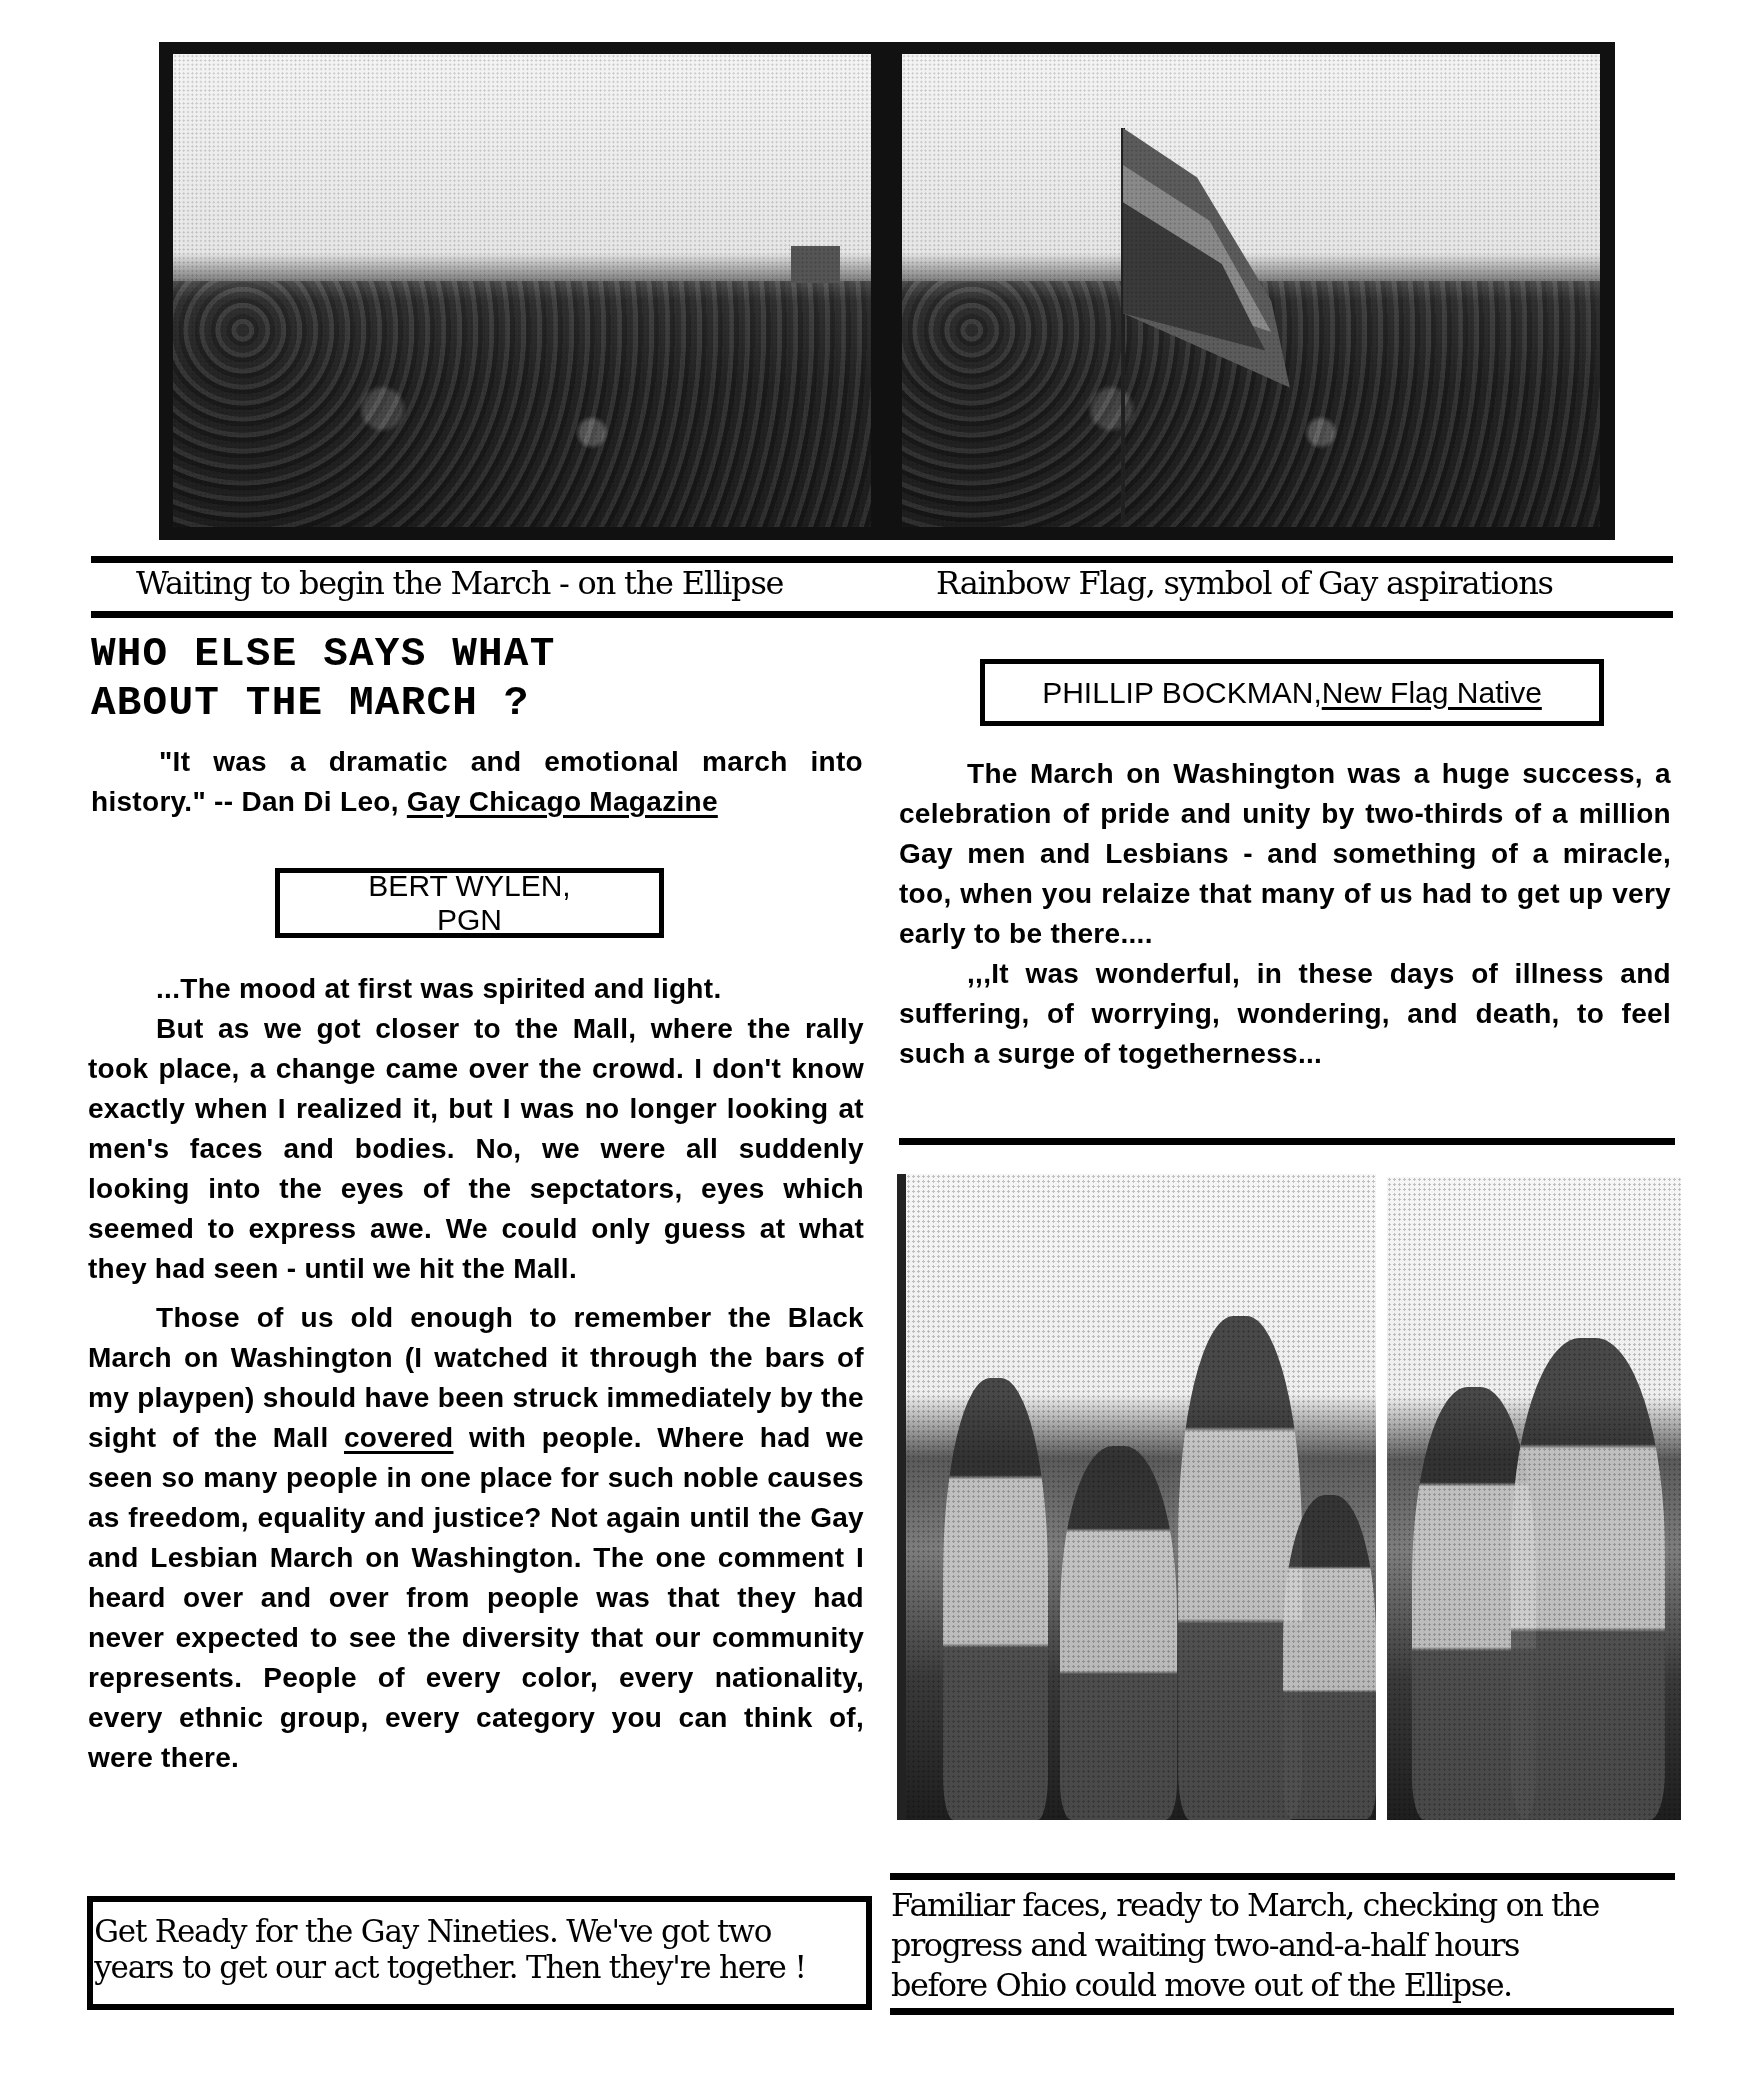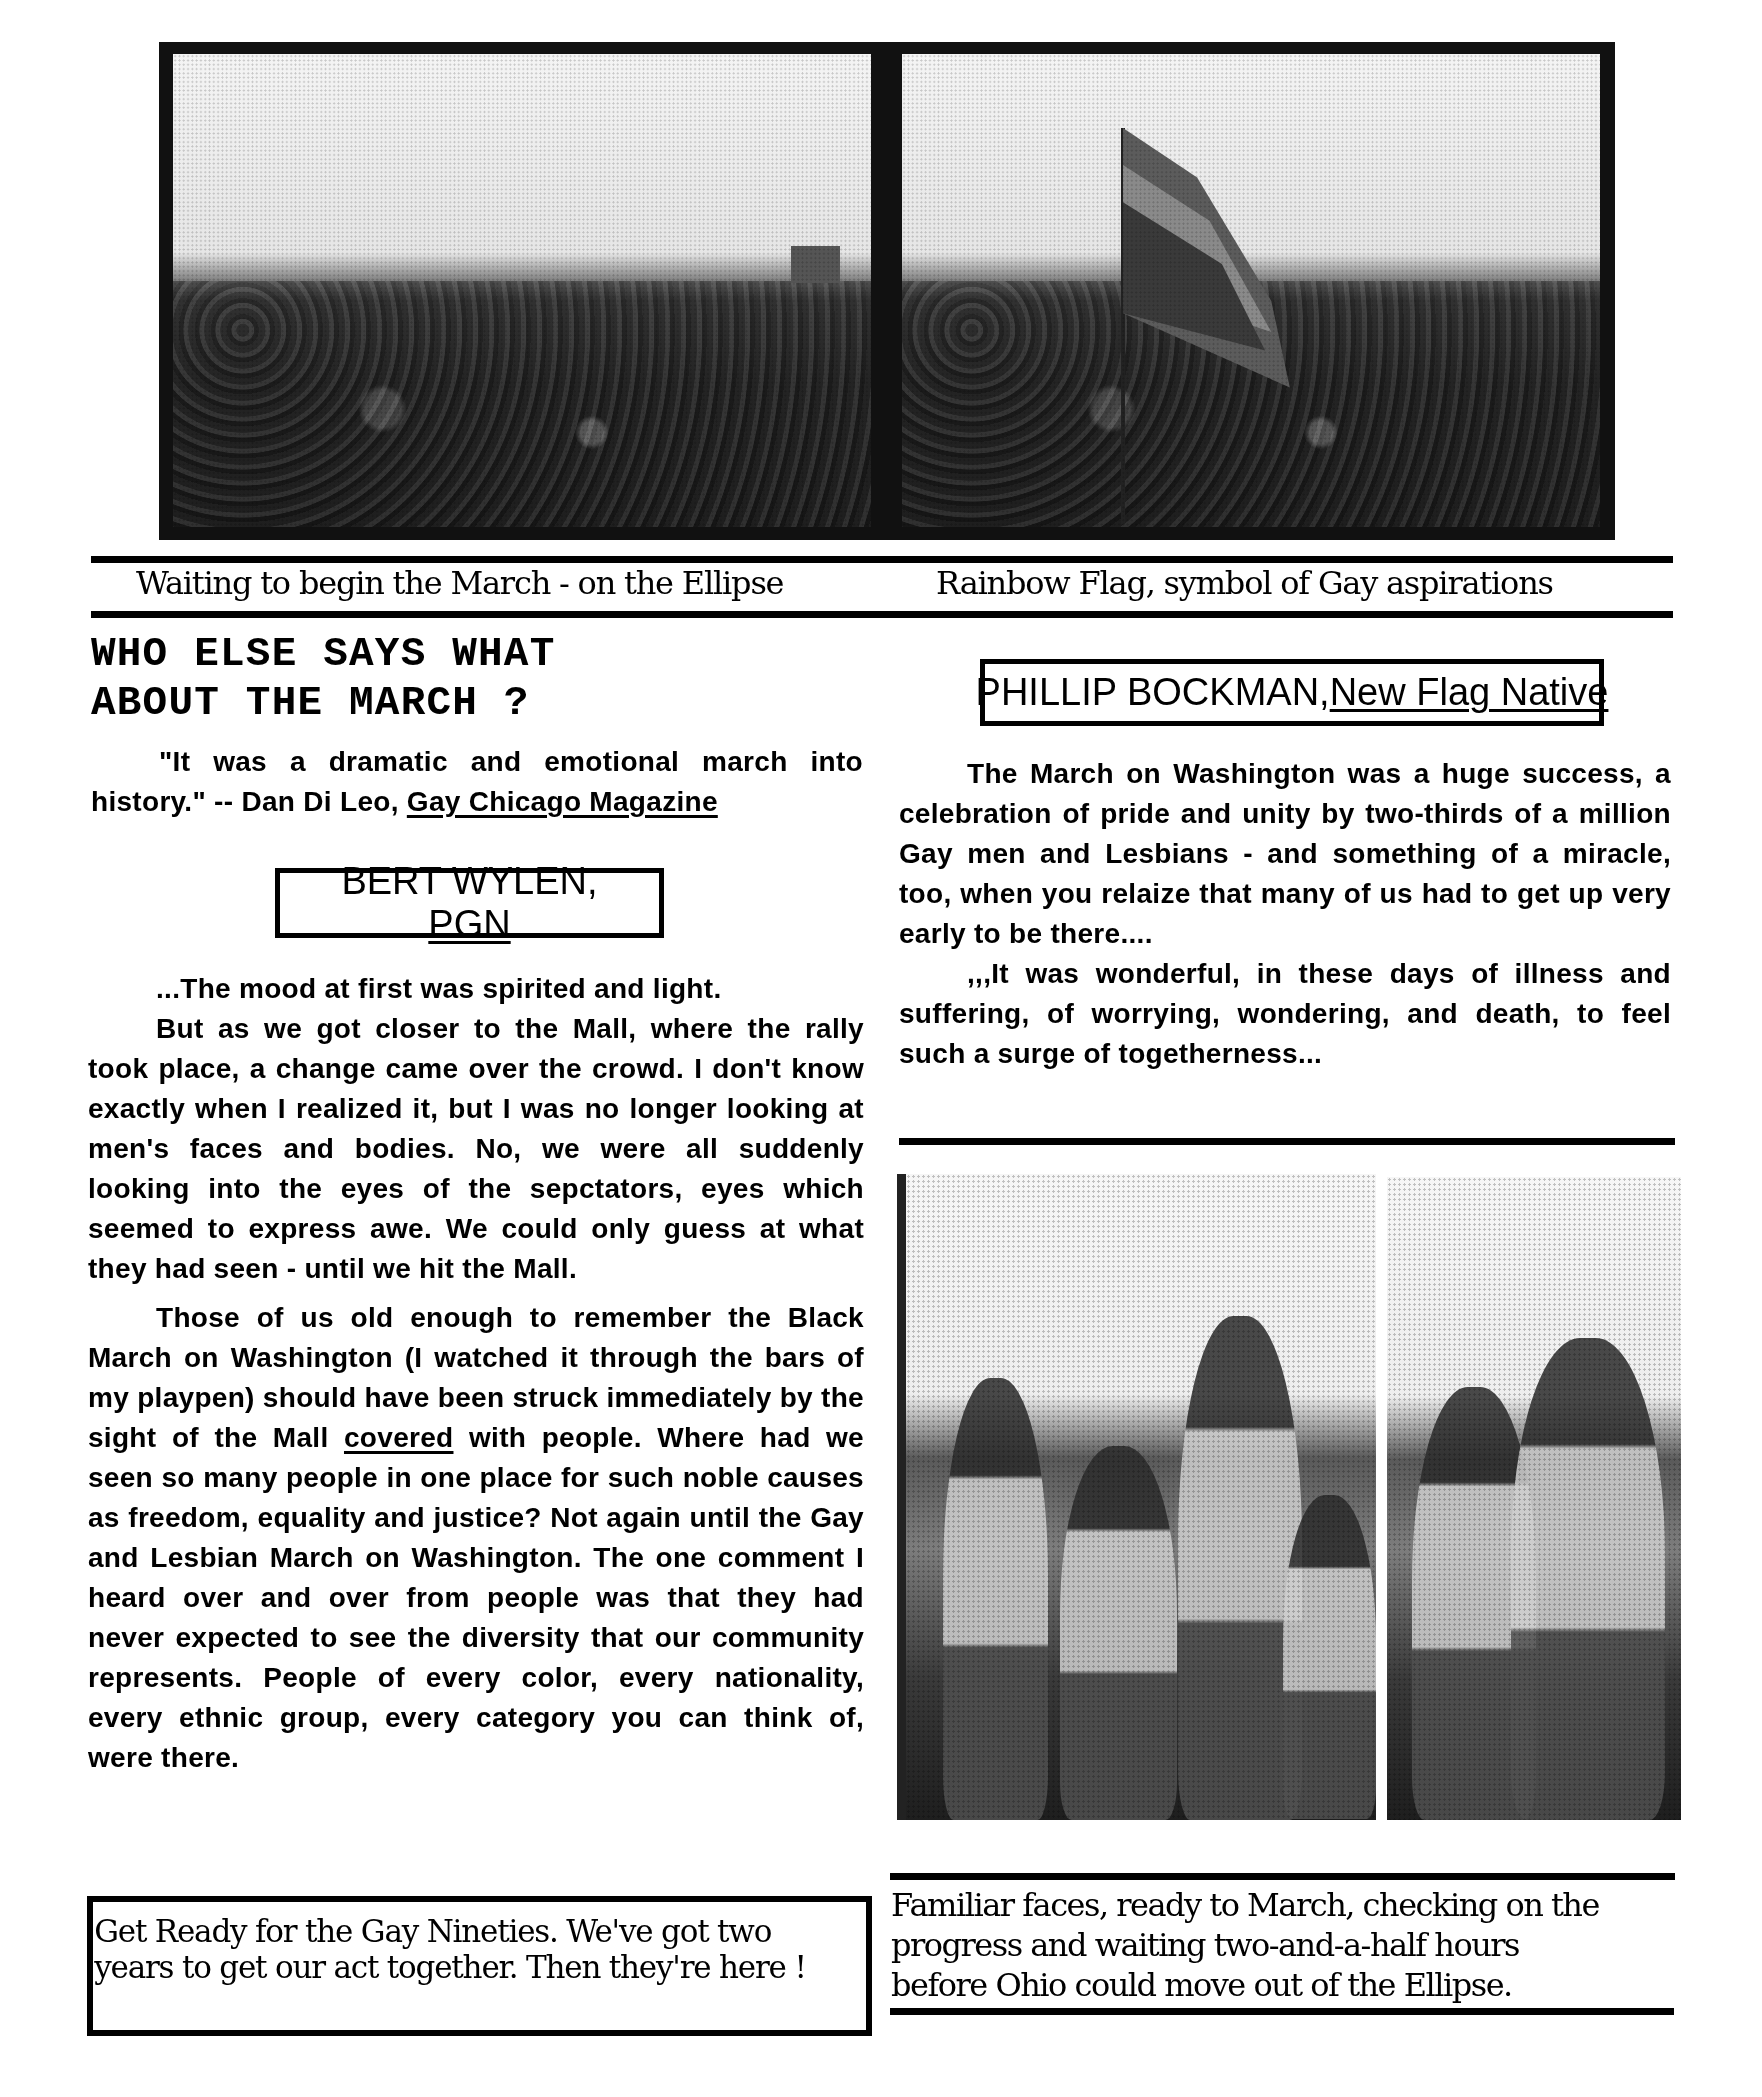--- a/index.html
+++ b/index.html
@@ -57,21 +57,21 @@
     letter-spacing: 0.3px;
   }
   .body-text p { margin: 0; }
   .indent { text-indent: 68px; }
   .u { text-decoration: underline; text-underline-offset: 3.7px; text-decoration-thickness: 2.5px; }
 
   .name-box {
     position: absolute; border: 5.6px solid #000; box-sizing: border-box;
     display: flex; align-items: center; justify-content: center;
     font-family: "Liberation Sans", "DejaVu Sans", sans-serif;
-    font-size: 38px; white-space: nowrap;
+    font-size: 30px; white-space: nowrap;
   }
   .promo-box {
     position: absolute; border: 6.8px solid #000; box-sizing: border-box;
     font-family: "DejaVu Serif", "Liberation Serif", serif;
     font-size: 31px; line-height: 36px; letter-spacing: -1.2px; padding: 11px 3.7px 0 1.2px;
     white-space: nowrap;
   }
   .bottom-caption {
     position: absolute; font-family: "DejaVu Serif", "Liberation Serif", serif;
     font-size: 32px; line-height: 40px; letter-spacing: -1.5px; white-space: nowrap;
@@ -115,21 +115,21 @@
   <span>BERT WYLEN, </span>
     <span class="u">PGN</span>
 </div>
 
 <div class="body-text" style="left:88px; top:969px; width:776px;">
   <p class="indent">...The mood at first was spirited and light.</p>
   <p class="indent">But as we got closer to the Mall, where the rally took place, a change came over the crowd. I don't know exactly when I realized it, but I was no longer looking at men's faces and bodies.  No, we were all suddenly looking into the eyes of the sepctators, eyes which seemed to express awe. We could only guess at what they had seen - until we hit the Mall.</p>
   <p class="indent" style="margin-top:8.7px;"><span>Those of us old enough to remember the Black March on Washington (I watched it through the bars of my playpen) should have been struck immediately by the sight of the Mall </span><span class="u">covered</span><span> with people. Where had we seen so many people in one place for such noble causes as freedom, equality and justice? Not again until the Gay and Lesbian March on Washington. The one comment I heard over and over from people was that they had never expected to see the diversity that our community represents. People of every color, every nationality, every ethnic group, every category you can think of, were there.</span></p>
 </div>
 
-<div class="promo-box" style="left:87px; top:1896px; width:785px; height:140px;">
+<div class="promo-box" style="left:87px; top:1896px; width:785px; height:114px;">
   <div>Get Ready for the Gay Nineties.  We've got two</div>
   <div>years to get our act together.  Then they're here !</div>
 </div>
 
 <div class="name-box" style="left:980px; top:659px; width:624px; height:67px;">
   <span>PHILLIP BOCKMAN, </span>
     <span class="u">New Flag Native</span>
 </div>
 
 <div class="body-text" style="left:899px; top:754px; width:772px;">

